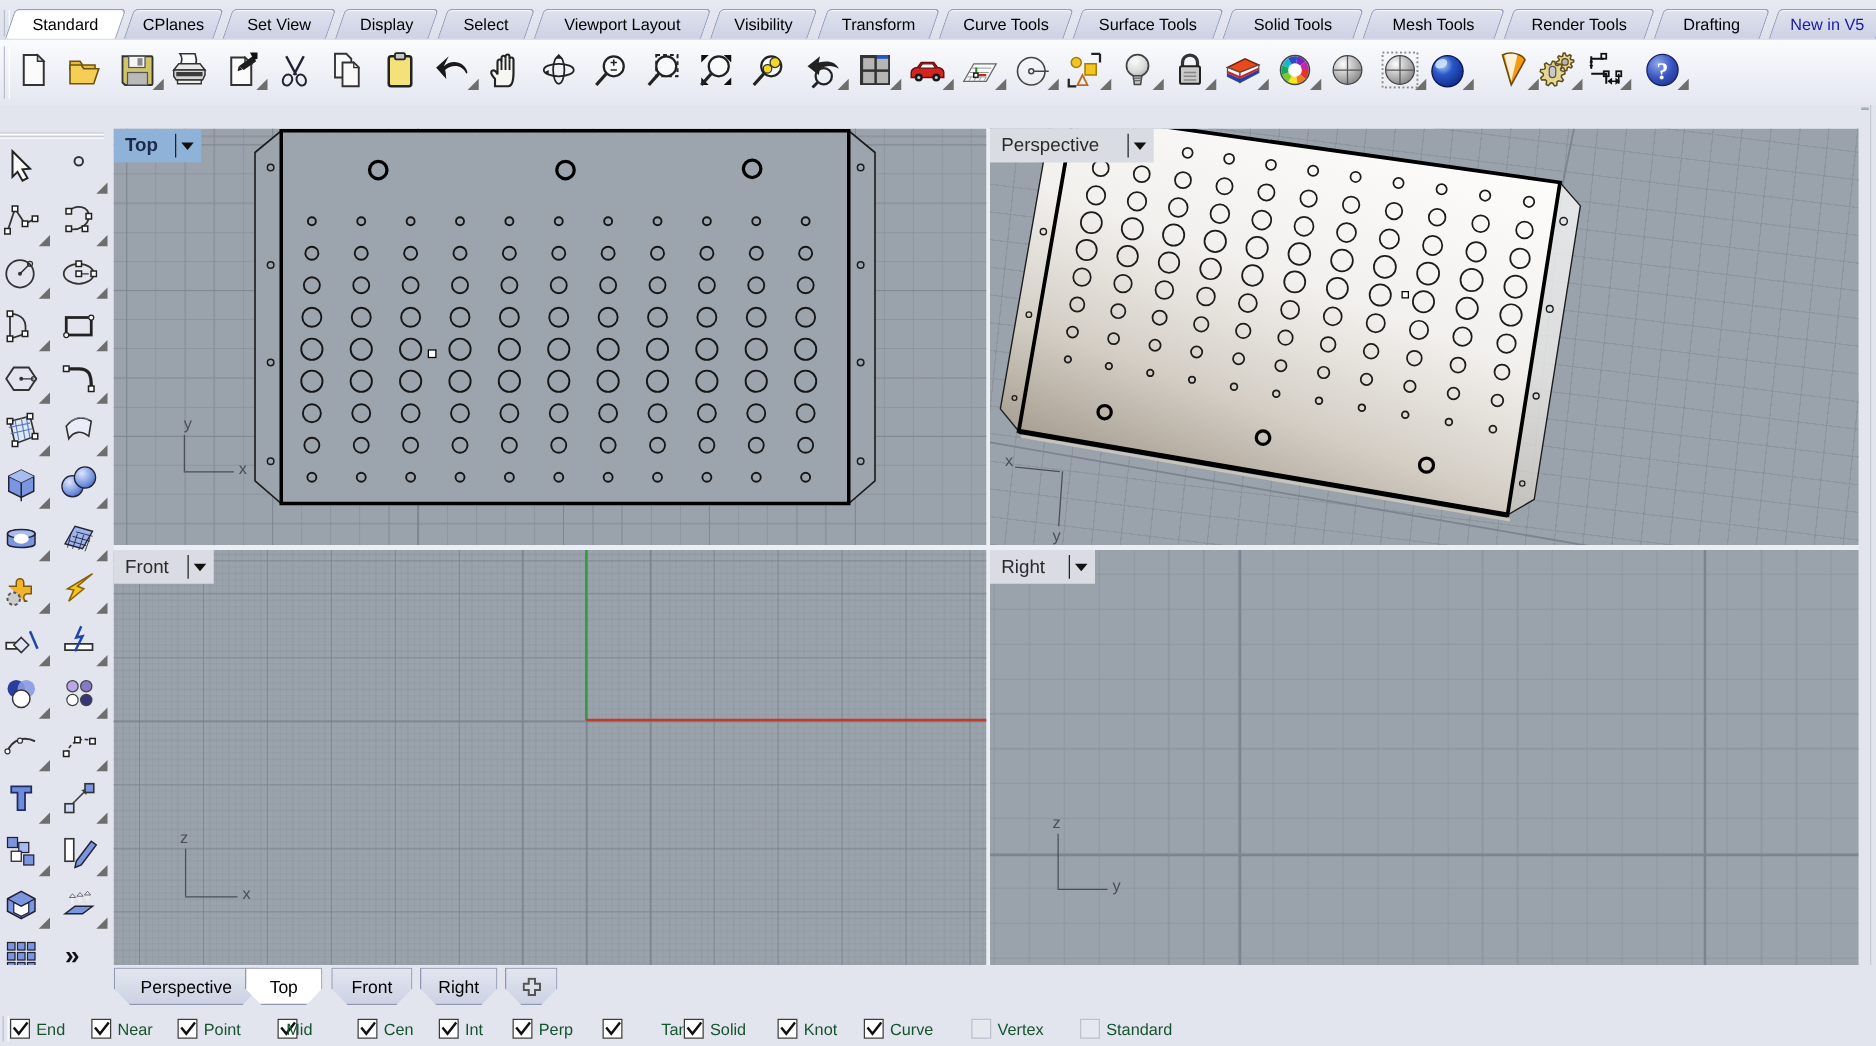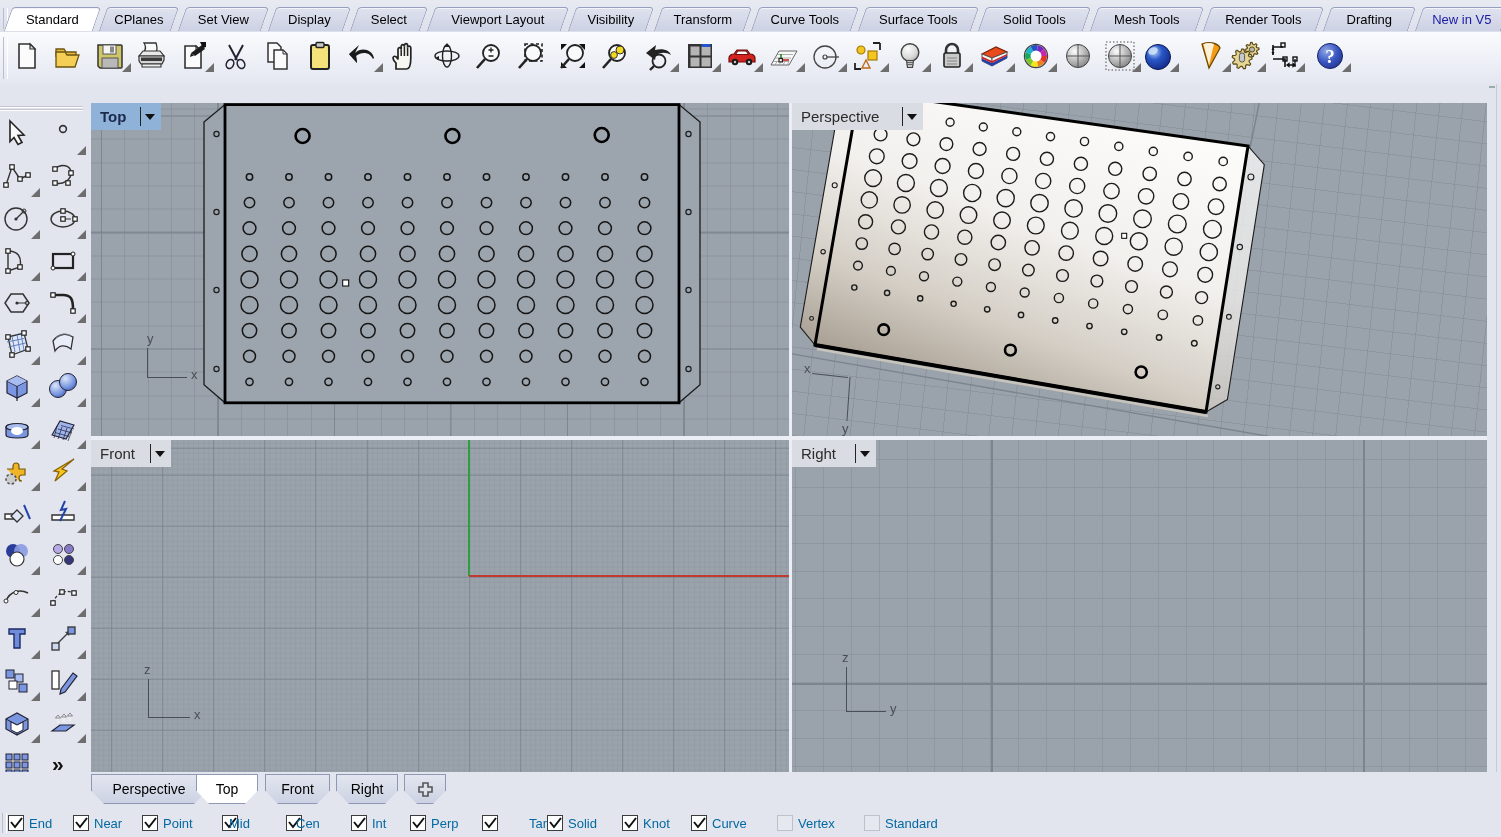--- a/index.html
+++ b/index.html
@@ -53,21 +53,21 @@
  background-position:3px 0,0 19px}
 
 #vtabs{position:absolute;left:0;top:772px;width:1501px;height:38px;background:#e2e4ee}
 .vtab{position:absolute;top:2px;height:30px;background:linear-gradient(#e3e6ef,#ccd2e4);border:1px solid #8e98b4;font-size:14px;color:#000;text-align:center;line-height:28px}
 .vtab.active{background:#fff;z-index:2;font-weight:normal}
 
 #statusbar{position:absolute;left:0;top:810px;width:1501px;height:27px;background:#e2e4ee}
 .cb{position:absolute;top:5px;width:16px;height:16px;background:#fff;border:1.5px solid #3c3c3c}
 .cb svg{position:absolute;left:-1px;top:-2px}
 .cb.off{background:#e6e8ef;border:1px solid #bcc1ce}
-.cbl{position:absolute;top:6px;font-size:13px;color:#0369a1}
+.cbl{position:absolute;top:6px;font-size:13px;color:#14532d}
 
 #rightstrip{position:absolute;left:1487px;top:84px;width:14px;height:726px;background:#e2e4ee}
 </style></head><body>
 
 <div id="menubar">
 <div class="grip" style="left:3px;top:8px;height:21px"></div>
 <div class="mtab active" style="left:8px;width:89px">
       <span style="">Standard</span>
     </div>
 <div class="mtab" style="left:103px;width:72px">
@@ -860,21 +860,21 @@
       <svg width="18" height="18">
         <path d="M3 8l4 5 7-9" stroke="#111" stroke-width="2" fill="none"></path>
       </svg>
     </div>
 <div class="cbl" style="left:229px">Mid</div>
 <div class="cb" style="left:286px">
       <svg width="18" height="18">
         <path d="M3 8l4 5 7-9" stroke="#111" stroke-width="2" fill="none"></path>
       </svg>
     </div>
-<div class="cbl" style="left:296px">Cen</div>
+<div class="cbl" style="left:307px">Cen</div>
 <div class="cb" style="left:351px">
       <svg width="18" height="18">
         <path d="M3 8l4 5 7-9" stroke="#111" stroke-width="2" fill="none"></path>
       </svg>
     </div>
 <div class="cbl" style="left:372px">Int</div>
 <div class="cb" style="left:410px">
       <svg width="18" height="18">
         <path d="M3 8l4 5 7-9" stroke="#111" stroke-width="2" fill="none"></path>
       </svg>

